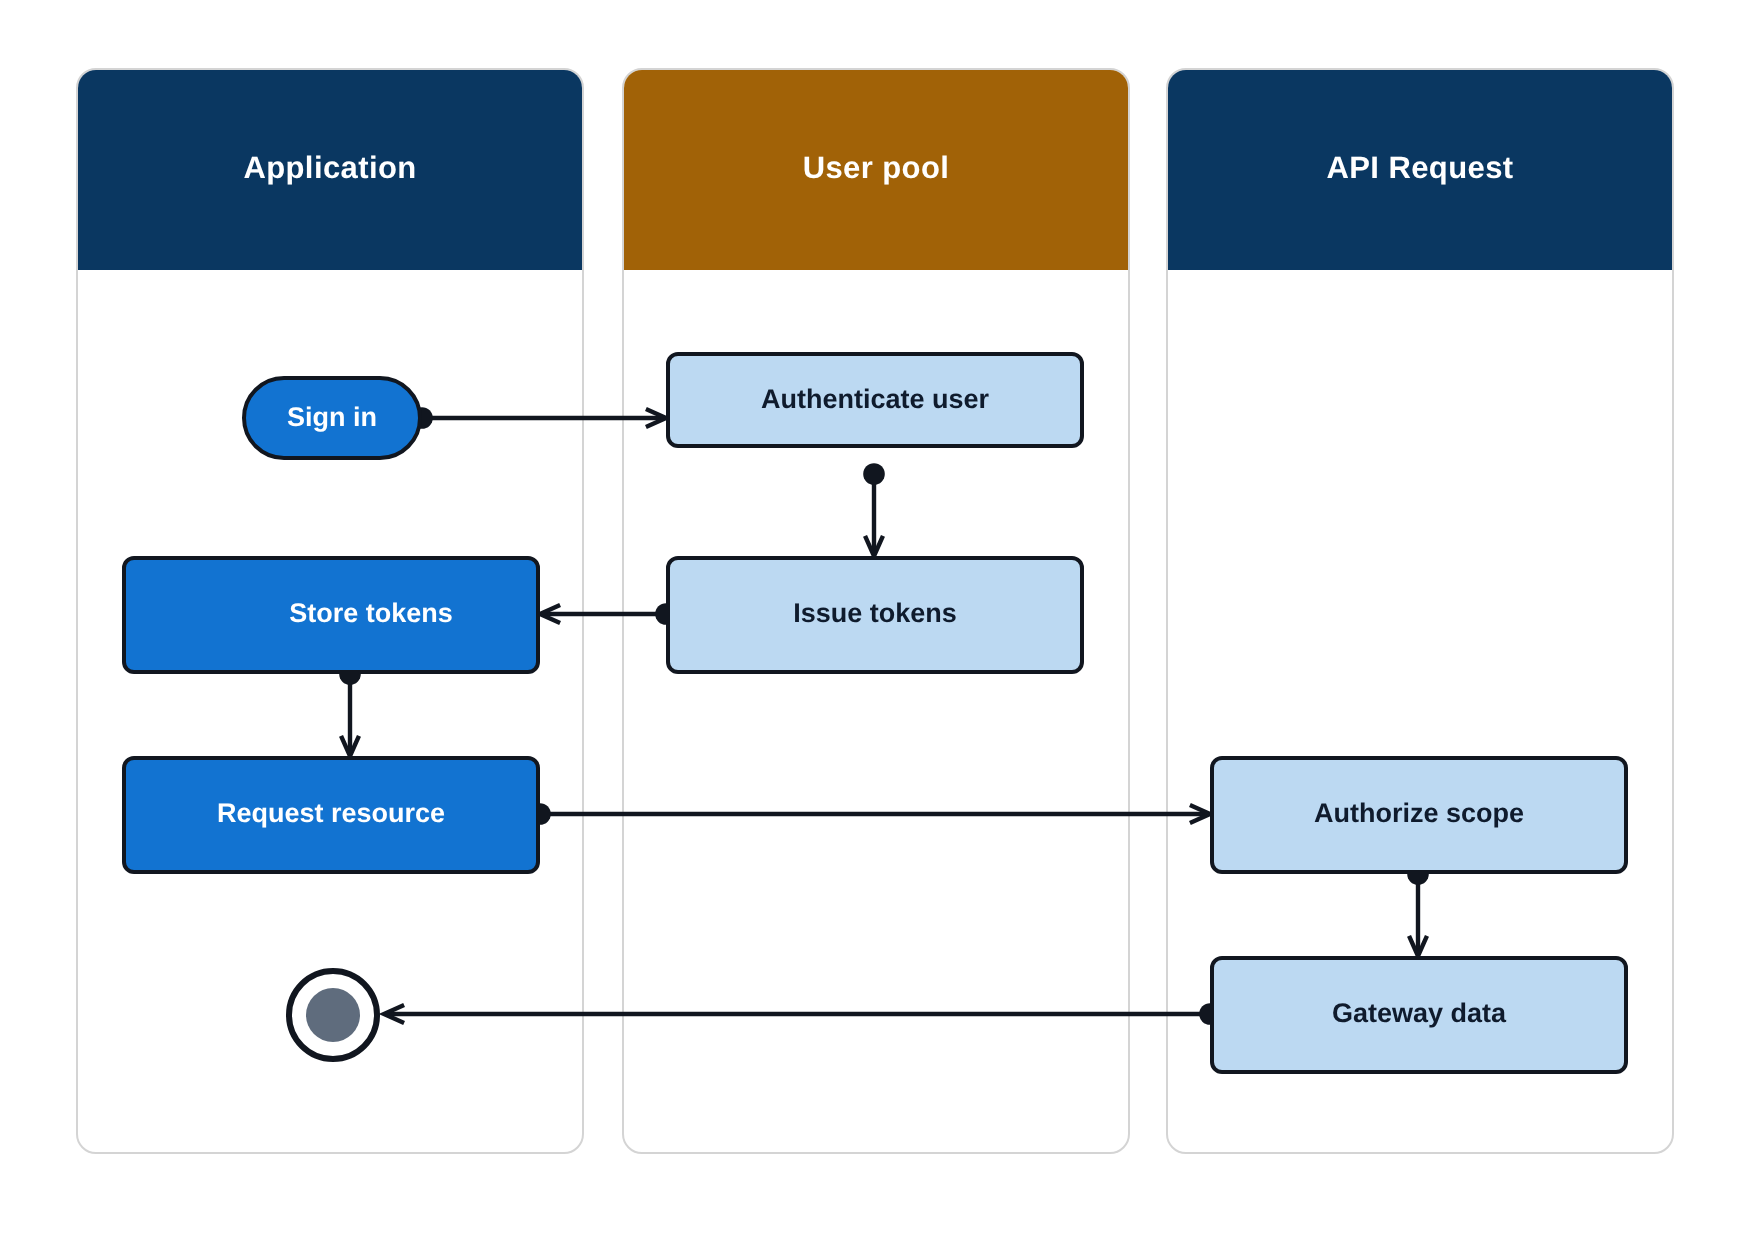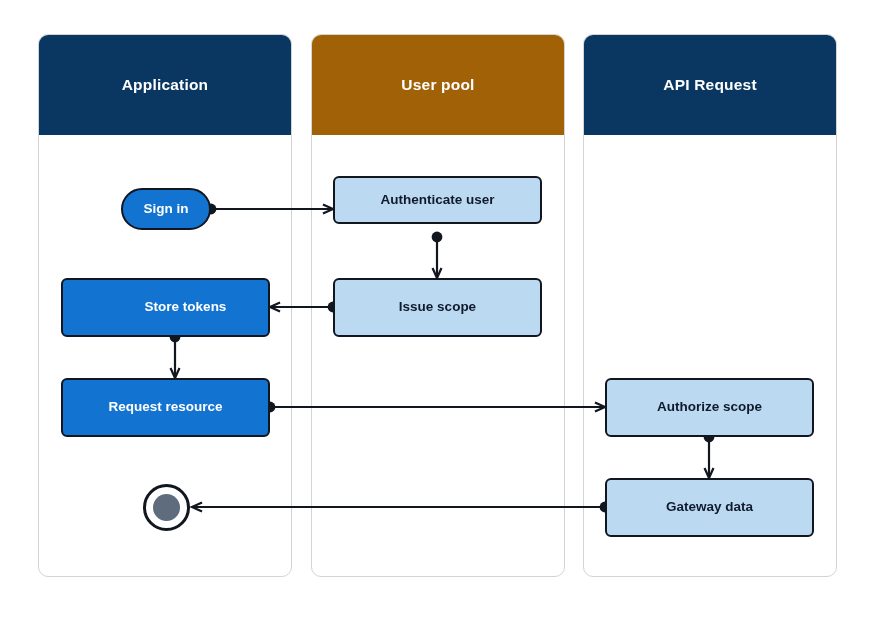--- a/index.html
+++ b/index.html
@@ -168,21 +168,21 @@
       <div class="node pill" style="left: 121px; top: 188px; width: 90px; height: 42px;">
         <span>Sign in</span>
       </div>
       <div class="node light" style="left: 333px; top: 176px; width: 209px; height: 48px;">
         <span>Authenticate user</span>
       </div>
       <div class="node dark" style="left: 61px; top: 278px; width: 209px; height: 59px; padding-left: 40px;">
         <span>Store tokens</span>
       </div>
       <div class="node light" style="left: 333px; top: 278px; width: 209px; height: 59px;">
-        <span>Issue scope</span>
+        <span>Issue tokens</span>
       </div>
       <div class="node dark" style="left: 61px; top: 378px; width: 209px; height: 59px;">
         <span>Request resource</span>
       </div>
       <div class="node light" style="left: 605px; top: 378px; width: 209px; height: 59px;">
         <span>Authorize scope</span>
       </div>
       <div class="node light" style="left: 605px; top: 478px; width: 209px; height: 59px;">
         <span>Gateway data</span>
       </div>

